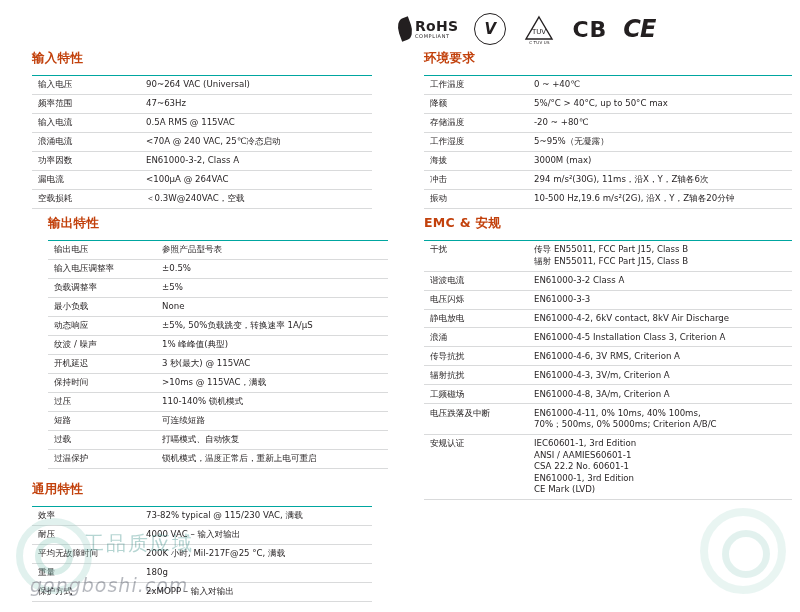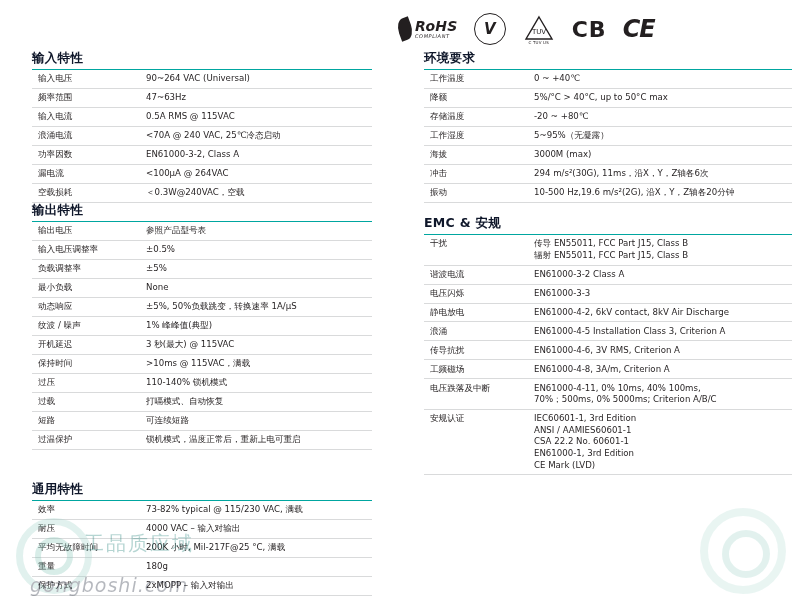--- a/index.html
+++ b/index.html
@@ -9,39 +9,39 @@
     color:#231f20;overflow:hidden;
   }
   .page{position:absolute;inset:0;}
 
   
   .certs{position:absolute;left:398px;top:6px;width:390px;height:46px;display:flex;align-items:center;gap:16px;}
   .cert{display:flex;align-items:center;}
   .rohs{display:flex;align-items:center;gap:3px;}
   .rohs-leaf{width:14px;height:22px;background:#231f20;
      border-radius:60% 0 60% 0;transform:rotate(-20deg);}
-  .rohs-txt{line-height:1;font-style:italic;}
+  .rohs-txt{line-height:1;}
   .rohs-txt .t1{font-size:14px;font-weight:bold;letter-spacing:.3px;}
   .rohs-txt .t2{font-size:5px;letter-spacing:.6px;margin-top:1px;}
   .circle-mark{width:30px;height:30px;border:1.6px solid #231f20;border-radius:50%;
      display:flex;align-items:center;justify-content:center;font-size:15px;font-weight:bold;font-style:italic;}
   .tri-mark{position:relative;width:34px;height:30px;display:flex;align-items:center;justify-content:center;}
   .tri-mark svg{position:absolute;left:0;top:0;}
   .tri-sub{position:absolute;left:0;bottom:-1px;width:34px;text-align:center;font-size:4px;letter-spacing:.2px;}
   .cb-mark{font-size:22px;font-weight:bold;letter-spacing:1px;}
   .ce-mark{font-size:24px;font-weight:bold;font-style:italic;letter-spacing:-1px;}
 
   
   .col{position:absolute;}
   .col.left{left:32px;width:340px;}
   .col.right{left:412px;width:368px;margin-left:12px;}
 
   .sec-title{
-    color:#0f172a;font-size:12.5px;font-weight:bold;
-    padding-bottom:2px;margin-bottom:0;
+    color:#c2410c;font-size:12.5px;font-weight:bold;
+    padding-bottom:8px;margin-bottom:0;
     border-bottom:1px solid #00a6a0;
     letter-spacing:.3px;
   }
   table.spec{width:100%;border-collapse:collapse;table-layout:fixed;}
   table.spec td{
     font-size:8.6px;color:#231f20;
     border-bottom:1px solid #d9dadb;
     padding:3.2px 0 3.2px 0;
     vertical-align:top;line-height:1.35;
   }
@@ -116,21 +116,21 @@
             <td class="v">&lt;100μA @ 264VAC</td>
           </tr>
           <tr>
             <td class="k">空载损耗</td>
             <td class="v">＜0.3W@240VAC，空载</td>
           </tr>
         </tbody>
       </table>
   </div>
 
-  <div class="col left" style="top:202px;">
+  <div class="col left" style="top:215px;margin-left:16px;">
     <div class="sec-title">输出特性</div>
     <table class="spec">
         <tbody>
           <tr>
             <td class="k">输出电压</td>
             <td class="v">参照产品型号表</td>
           </tr>
           <tr>
             <td class="k">输入电压调整率</td>
             <td class="v">±0.5%</td>
@@ -157,28 +157,28 @@
           </tr>
           <tr>
             <td class="k">保持时间</td>
             <td class="v">&gt;10ms @ 115VAC，满载</td>
           </tr>
           <tr>
             <td class="k">过压</td>
             <td class="v">110-140% 锁机模式</td>
           </tr>
           <tr>
+            <td class="k">短路</td>
+            <td class="v">可连续短路</td>
+          </tr>
+          <tr>
             <td class="k">过载</td>
             <td class="v">打嗝模式、自动恢复</td>
           </tr>
           <tr>
-            <td class="k">短路</td>
-            <td class="v">可连续短路</td>
-          </tr>
-          <tr>
             <td class="k">过温保护</td>
             <td class="v">锁机模式，温度正常后，重新上电可重启</td>
           </tr>
         </tbody>
       </table>
   </div>
 
   <div class="col left" style="top:481px;">
     <div class="sec-title">通用特性</div>
     <table class="spec">
@@ -263,20 +263,24 @@
             <td class="k">静电放电</td>
             <td class="v">EN61000-4-2, 6kV contact, 8kV Air Discharge</td>
           </tr>
           <tr>
             <td class="k">浪涌</td>
             <td class="v">EN61000-4-5  Installation Class 3, Criterion A</td>
           </tr>
           <tr>
             <td class="k">传导抗扰</td>
             <td class="v">EN61000-4-6, 3V RMS, Criterion A</td>
+          </tr>
+          <tr>
+            <td class="k">辐射抗扰</td>
+            <td class="v">EN61000-4-3, 3V/m, Criterion A</td>
           </tr>
           <tr>
             <td class="k">工频磁场</td>
             <td class="v">EN61000-4-8, 3A/m, Criterion A</td>
           </tr>
           <tr>
             <td class="k">电压跌落及中断</td>
             <td class="v">EN61000-4-11, 0% 10ms, 40% 100ms,<br>70%；500ms, 0% 5000ms; Criterion A/B/C</td>
           </tr>
           <tr>

